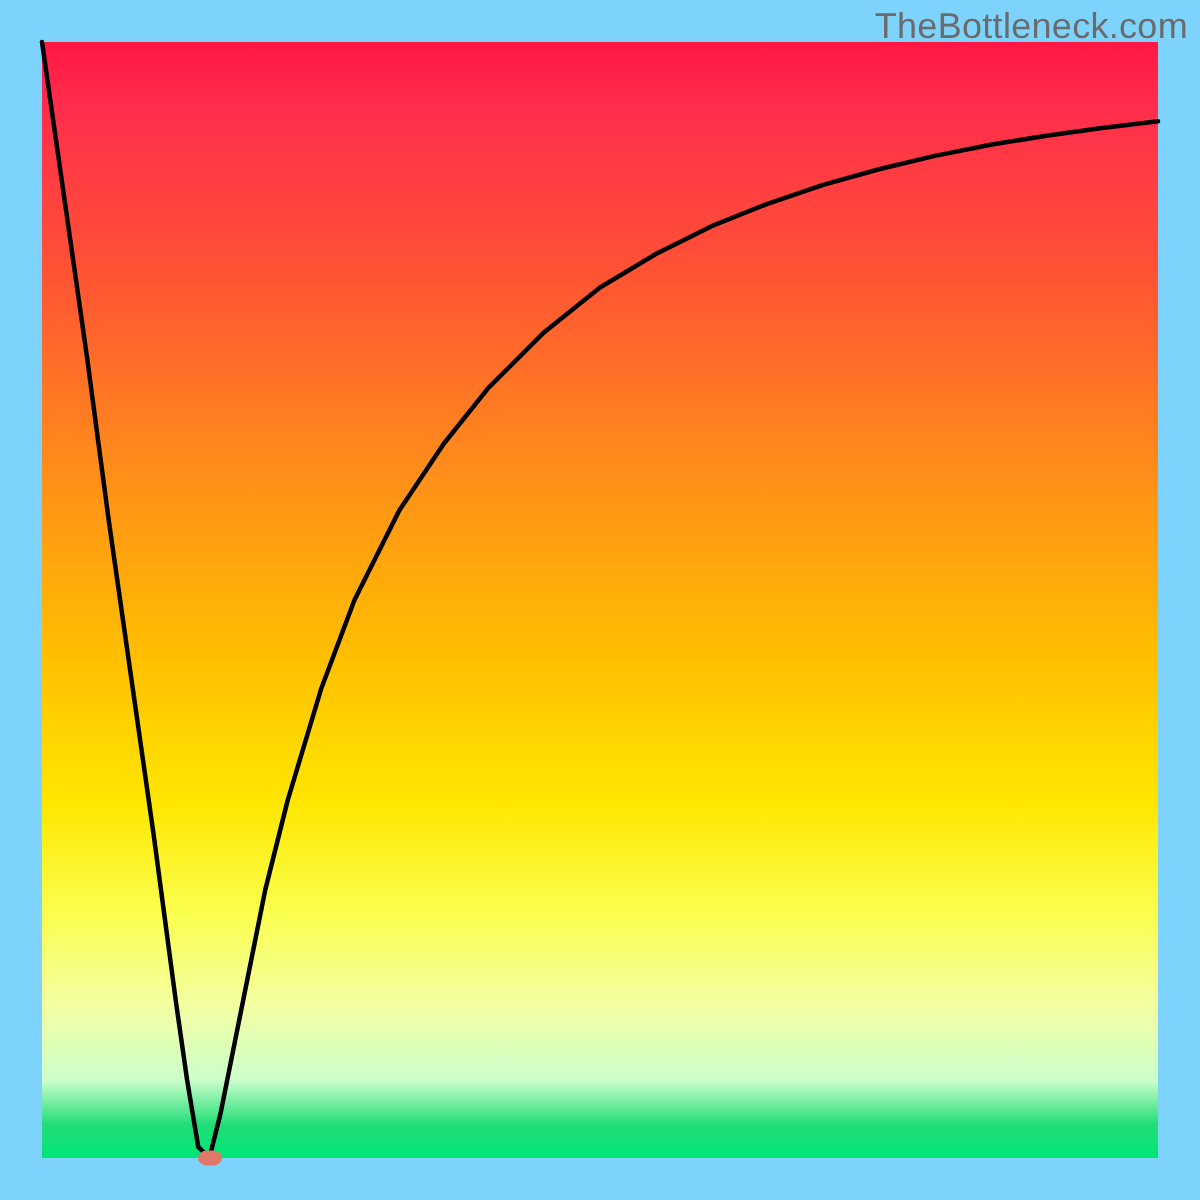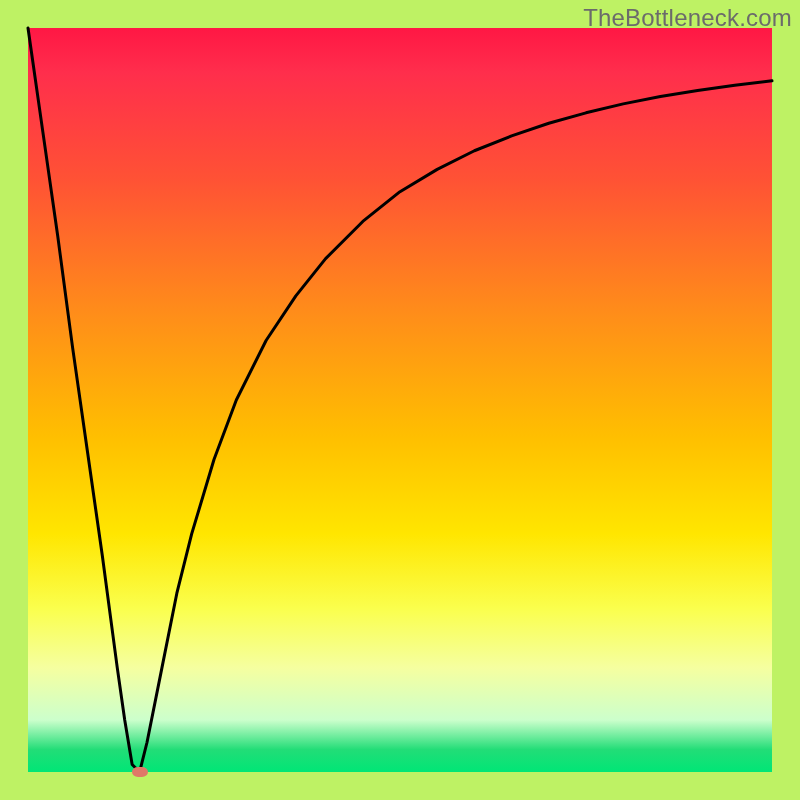--- a/index.html
+++ b/index.html
@@ -9,21 +9,21 @@
     height: 800px;
     overflow: hidden;
     background: #000;
   }
   .frame {
     position: absolute;
     top: 0;
     left: 0;
     width: 800px;
     height: 800px;
-    background: #bef264;
+    background: #7dd3fc;
   }
   .plot-area {
     position: absolute;
     top: 28px;
     left: 28px;
     width: 744px;
     height: 744px;
     background: linear-gradient(to bottom,
       #ff1744 0%,
       #ff2e4c 6%,

